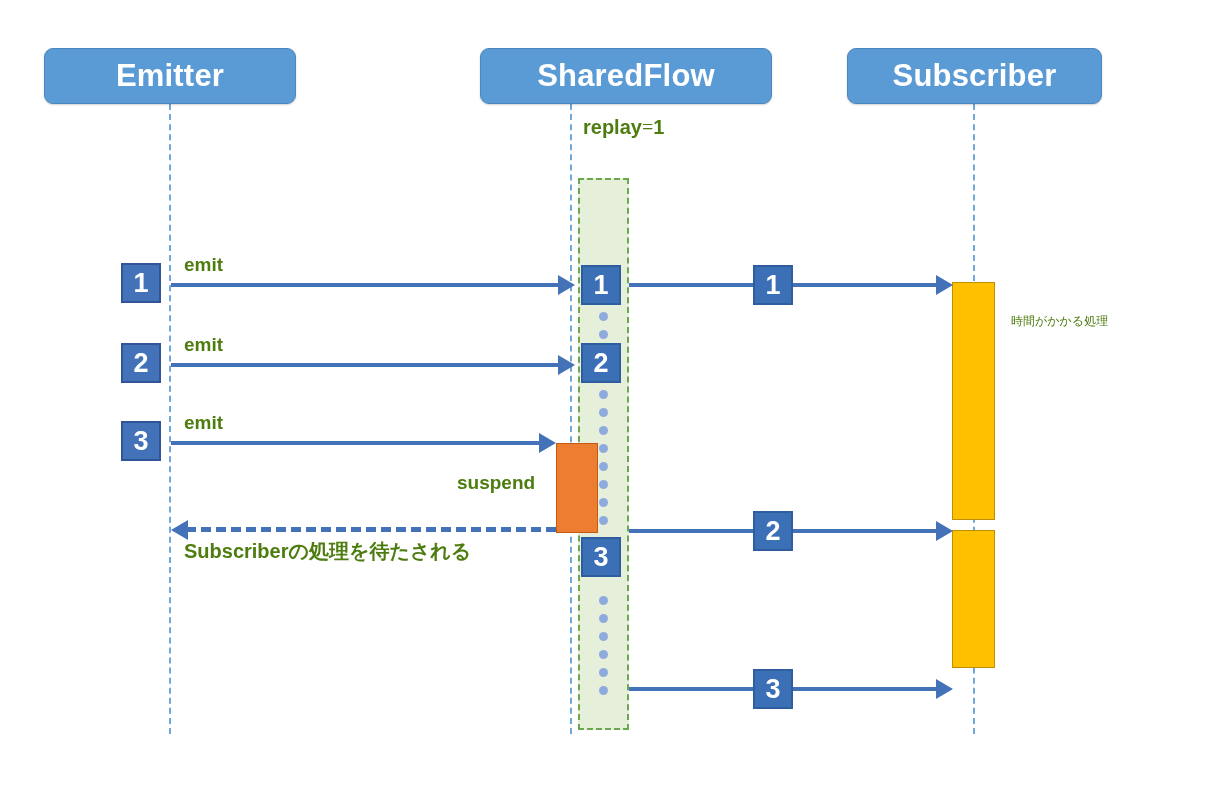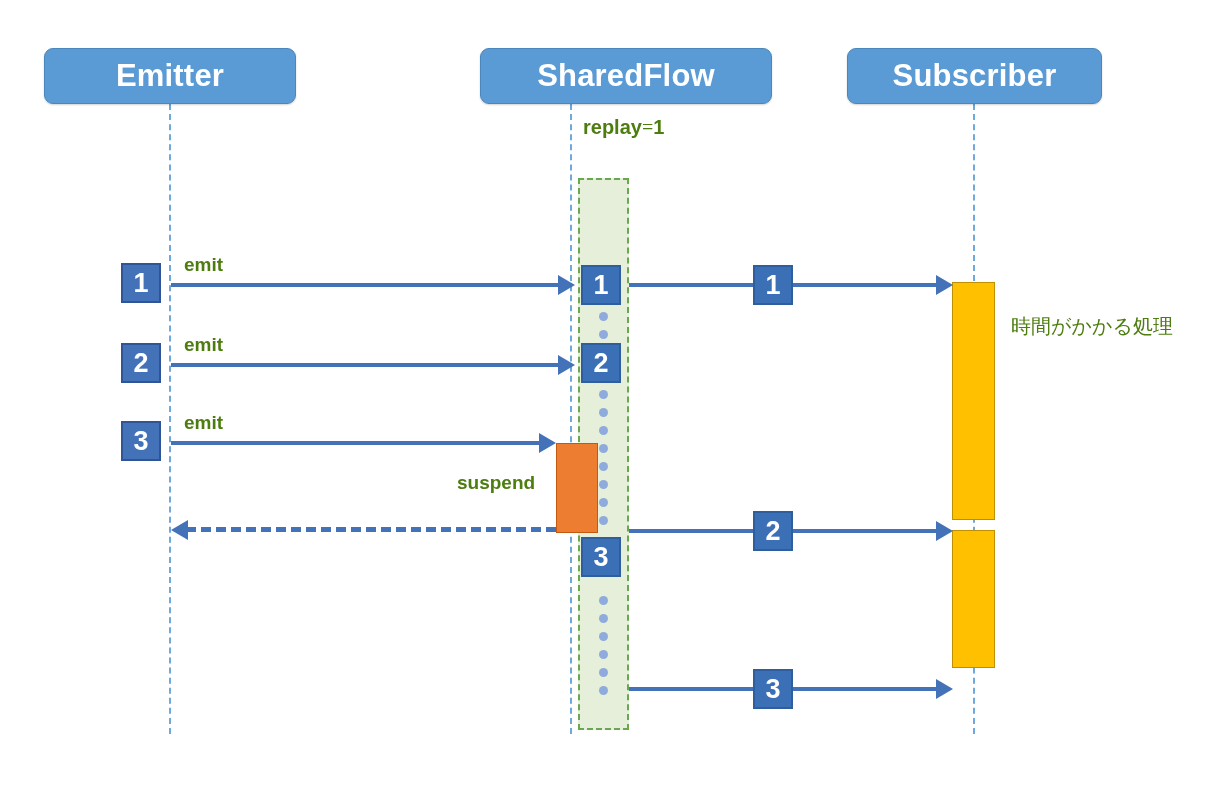--- a/index.html
+++ b/index.html
@@ -127,21 +127,21 @@
     white-space: nowrap;
     color: #4d7c0f;
     font-size: 19px;
     font-weight: bold;
   }
   .label.note {
     font-size: 20px;
     font-weight: bold;
   }
   .label.jp {
-    font-size: 20px;
+    font-size: 12px;
     font-weight: normal;
   }
   .label.jp-bold {
     font-size: 20px;
     font-weight: bold;
   }
   .spell {
     text-decoration: underline wavy #ff0000;
     text-decoration-skip-ink: none;
     text-underline-offset: 3px;
@@ -250,20 +250,23 @@
   <div class="num-box" style="left:753px; top:511px;">
     <span>2</span>
   </div>
 
   <div class="num-box" style="left:581px; top:537px;">
     <span>3</span>
   </div>
 
   <div class="arrow-line dashed" style="left:186px; top:527px; width:370px;"></div>
   <div class="arrow-head left" style="left:171px; top:520px;"></div>
+  <div class="label jp-bold" style="left:184px; top:538px;">
+    <span>Subscriberの処理を待たされる</span>
+  </div>
 
   <div class="arrow-line" style="left:629px; top:687px; width:314px;"></div>
   <div class="arrow-head right" style="left:936px; top:679px;"></div>
   <div class="num-box" style="left:753px; top:669px;">
     <span>3</span>
   </div>
 
 </div>
 
 </body></html>

